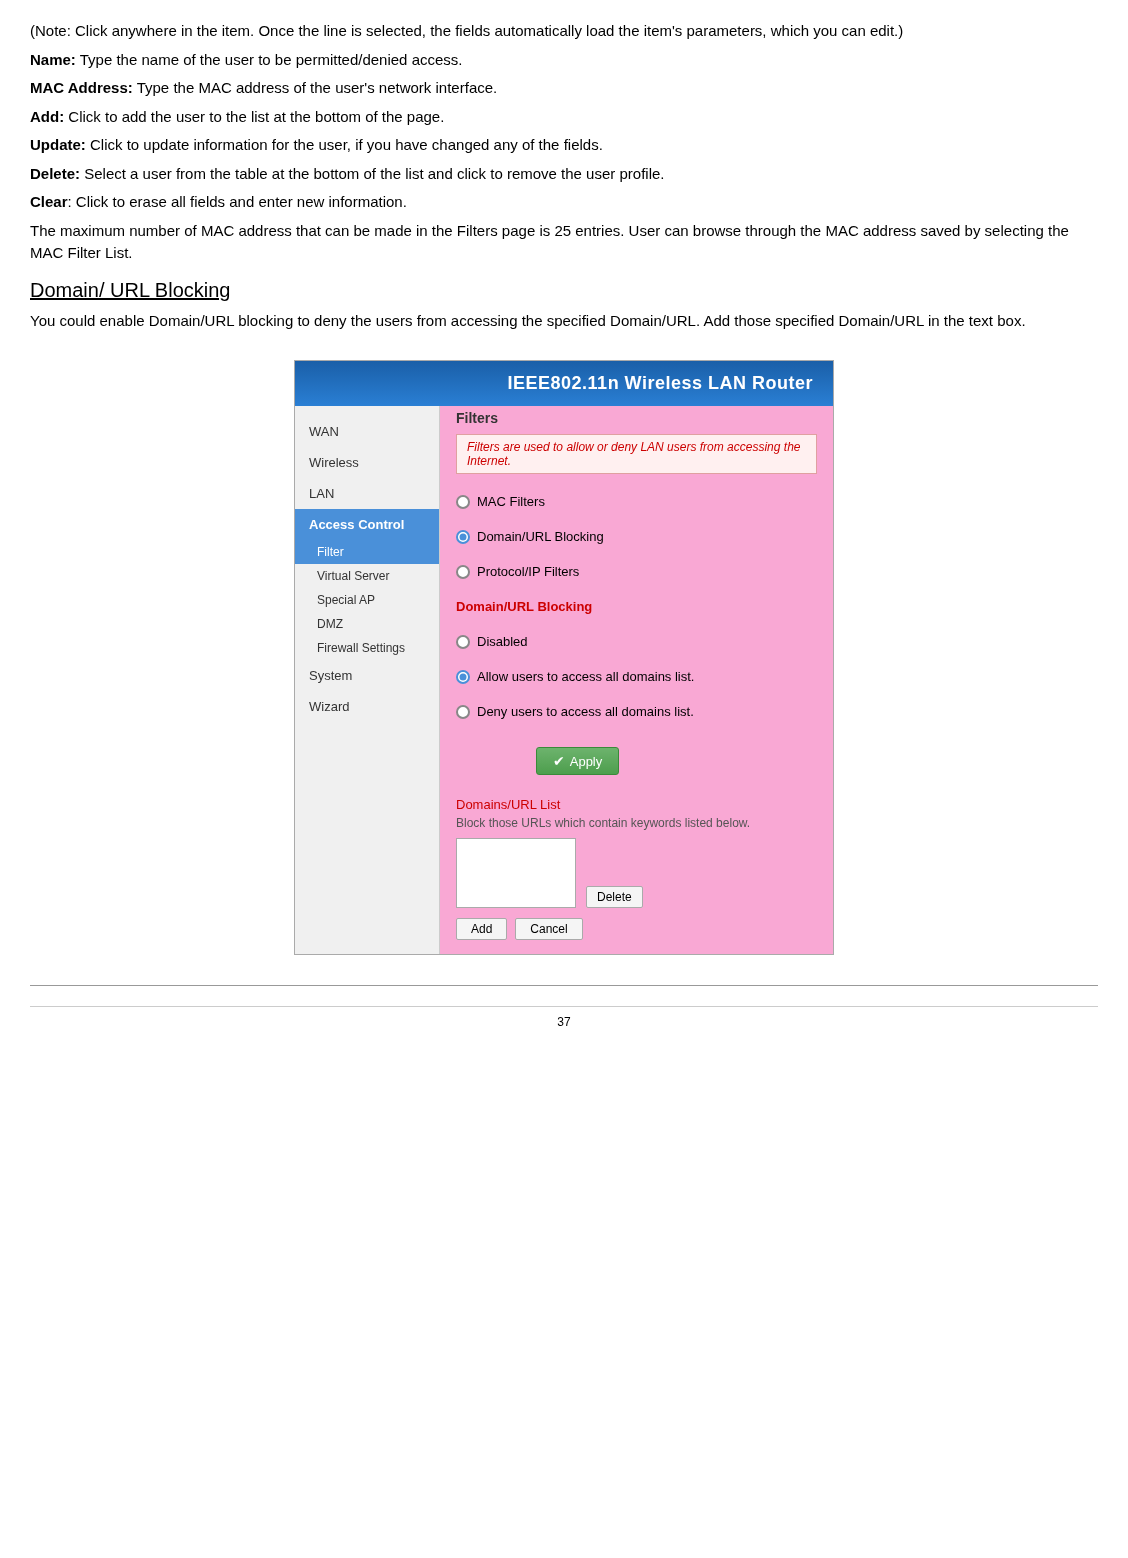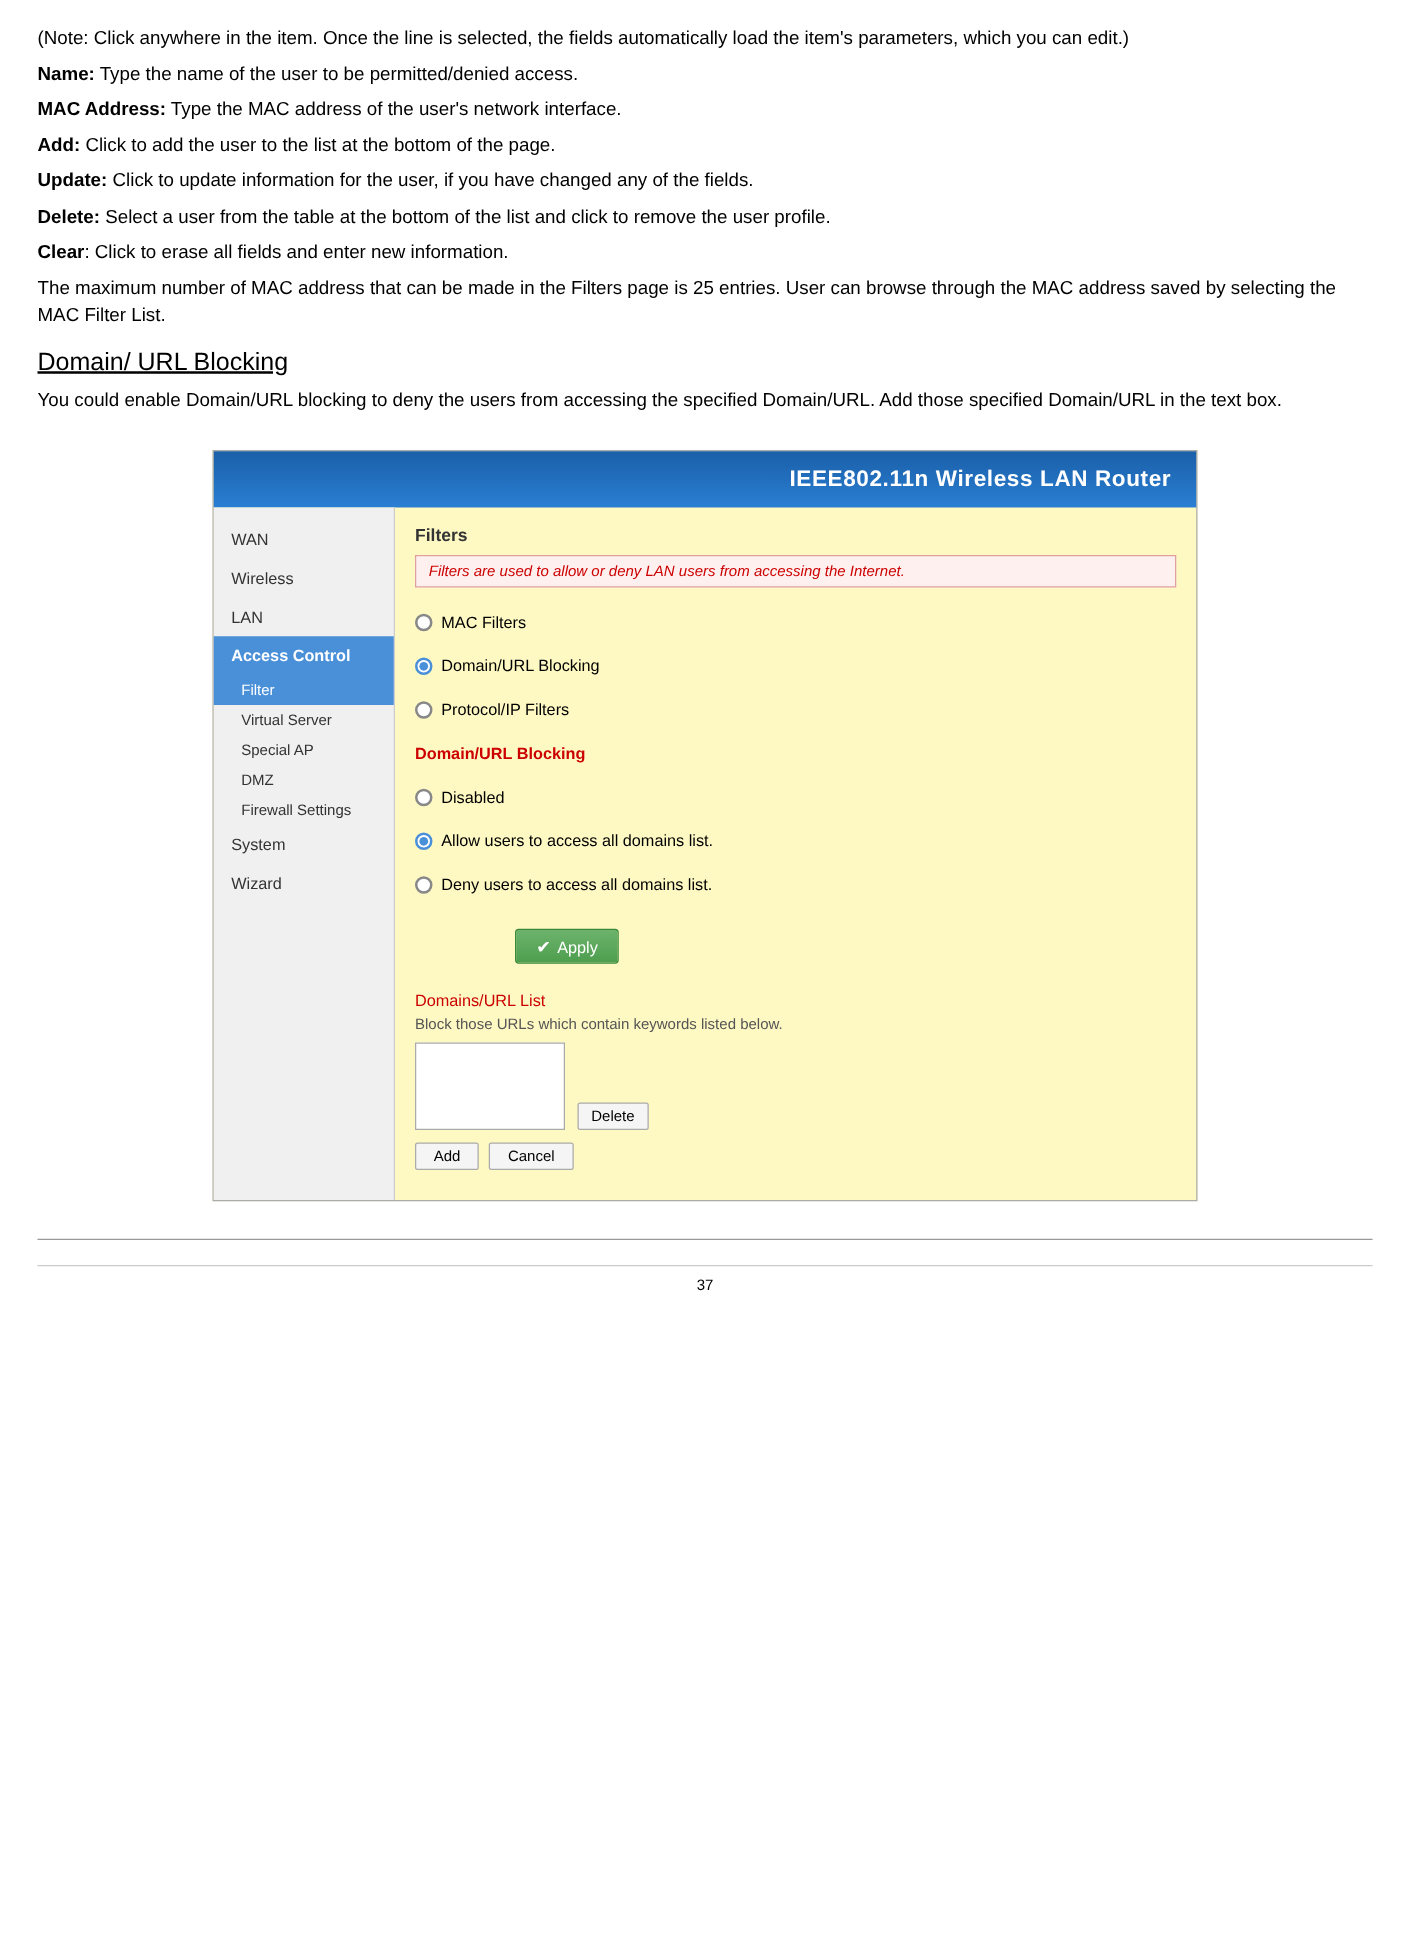--- a/index.html
+++ b/index.html
@@ -24,23 +24,23 @@
       font-weight: normal;
       text-decoration: underline;
       margin: 14px 0 8px 0;
     }
     .screenshot-wrapper {
       display: flex;
       justify-content: center;
       margin: 28px 0 20px 0;
     }
     .router-ui {
-      width: 788px;
+      width: 540px;
       border: 1px solid #aaa;
-      background: #fef9c3;
+      background: #f9a8d4;
     }
     .router-header {
       background: linear-gradient(to bottom, #1a5fa8, #2a7fd4);
       color: #fff;
       text-align: right;
       padding: 12px 20px 12px 20px;
       font-size: 18px;
       font-weight: bold;
       letter-spacing: 0.5px;
     }
@@ -69,21 +69,21 @@
       padding: 5px 14px 5px 22px;
       font-size: 12px;
       color: #333;
     }
     .sidebar-item.sub-item.active {
       background: #4a90d9;
       color: #fff;
     }
     .main-content {
       flex: 1;
-      padding: 14px 16px;
+      padding: 4px 16px;
     }
     .panel-title {
       font-size: 14px;
       font-weight: bold;
       color: #333;
       margin-bottom: 8px;
     }
     .filters-notice {
       background: #fff0f0;
       border: 1px solid #e0a0a0;

